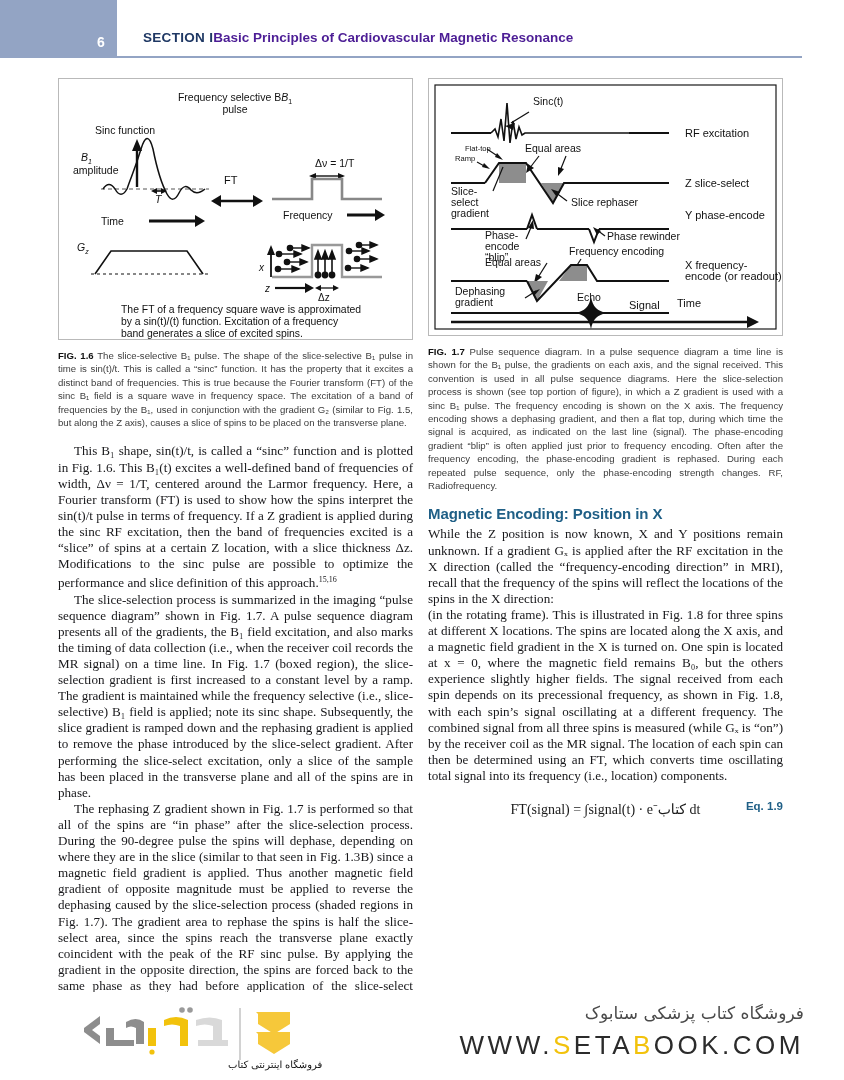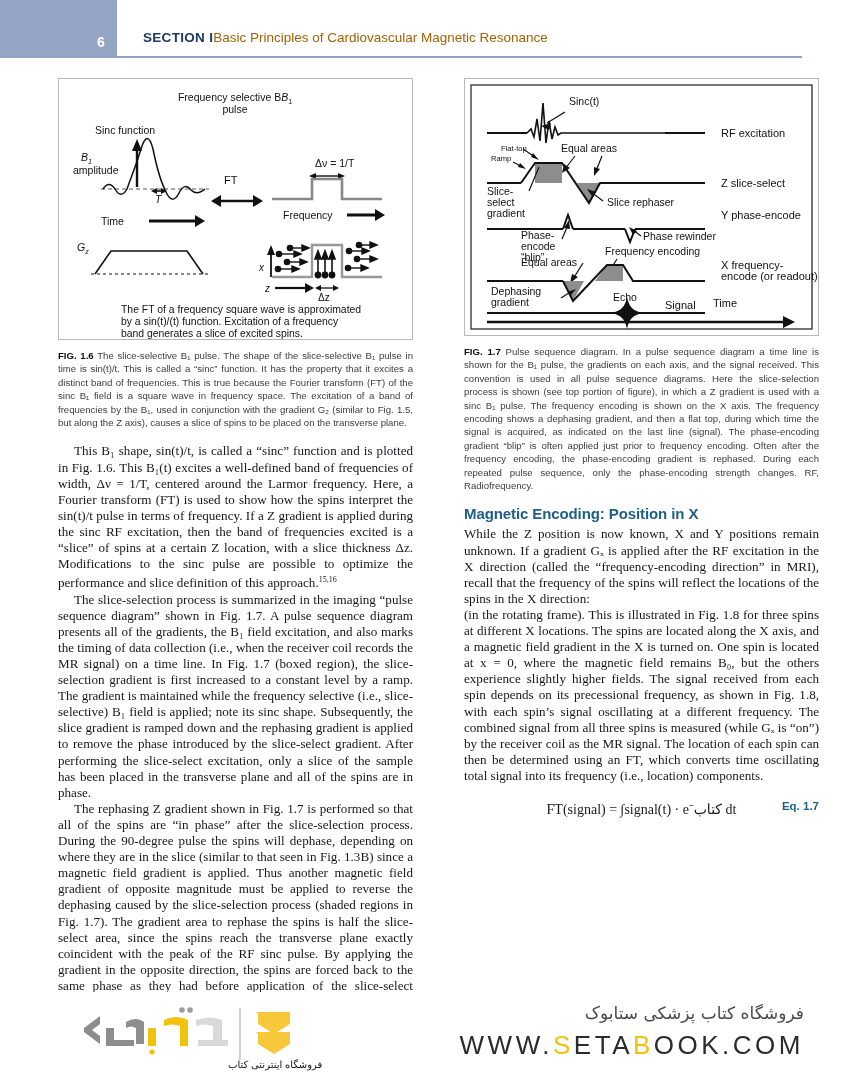--- a/index.html
+++ b/index.html
@@ -55,32 +55,32 @@
     font-size: 13.5px;
     white-space: nowrap;
     color: #1b2c4e;
   }
   #header-text .sec {
     font-weight: bold;
     color: #1f3864;
     letter-spacing: .3px;
   }
   #header-text .sub {
-    font-weight: normal;
-    color: #a16207;
+    font-weight: bold;
+    color: #4c1d95;
   }
 
   
   .col {
     position: absolute;
     width: 355px;
     top: 78px;
   }
   #col-left  { left: 58px; }
-  #col-right { left: 428px; margin-left: 36px; }
+  #col-right { left: 428px; }
 
   
   .figure-box {
     border: 1px solid #b9b9b9;
     background: #ffffff;
     box-sizing: border-box;
     position: relative;
   }
   #fig16-box { height: 262px; }
   #fig17-box { height: 258px; }
@@ -458,21 +458,21 @@
 
   <h2 class="sec-head">Magnetic Encoding: Position in X</h2>
 
   <p class="body-p noindent">While the Z position is now known, X and Y positions remain unknown. If a gradient Gₓ is applied after the RF excitation in the X direction (called the “frequency-encoding direction” in MRI), recall that the frequency of the spins will reflect the locations of the spins in the X direction:</p>
 
 
   <p class="body-p noindent">(in the rotating frame). This is illustrated in Fig. 1.8 for three spins at different X locations. The spins are located along the X axis, and a magnetic field gradient in the X is turned on. One spin is located at x = 0, where the magnetic field remains B₀, but the others experience slightly higher fields. The signal received from each spin depends on its precessional frequency, as shown in Fig. 1.8, with each spin’s signal oscillating at a different frequency. The combined signal from all three spins is measured (while Gₓ is “on”) by the receiver coil as the MR signal. The location of each spin can then be determined using an FT, which converts time oscillating total signal into its frequency (i.e., location) components.</p>
 
   <div class="equation">
     <span class="eq-body">FT(signal) = ∫signal(t) · e⁻کتاب dt</span>
-    <span class="eq-num">Eq. 1.7</span>
+    <span class="eq-num">Eq. 1.9</span>
   </div>
 
 </div>
 
 <div id="footer-band">
   <div id="brand-left">
     <svg width="260" height="74" viewBox="0 0 260 74">
 
       <g>
 

